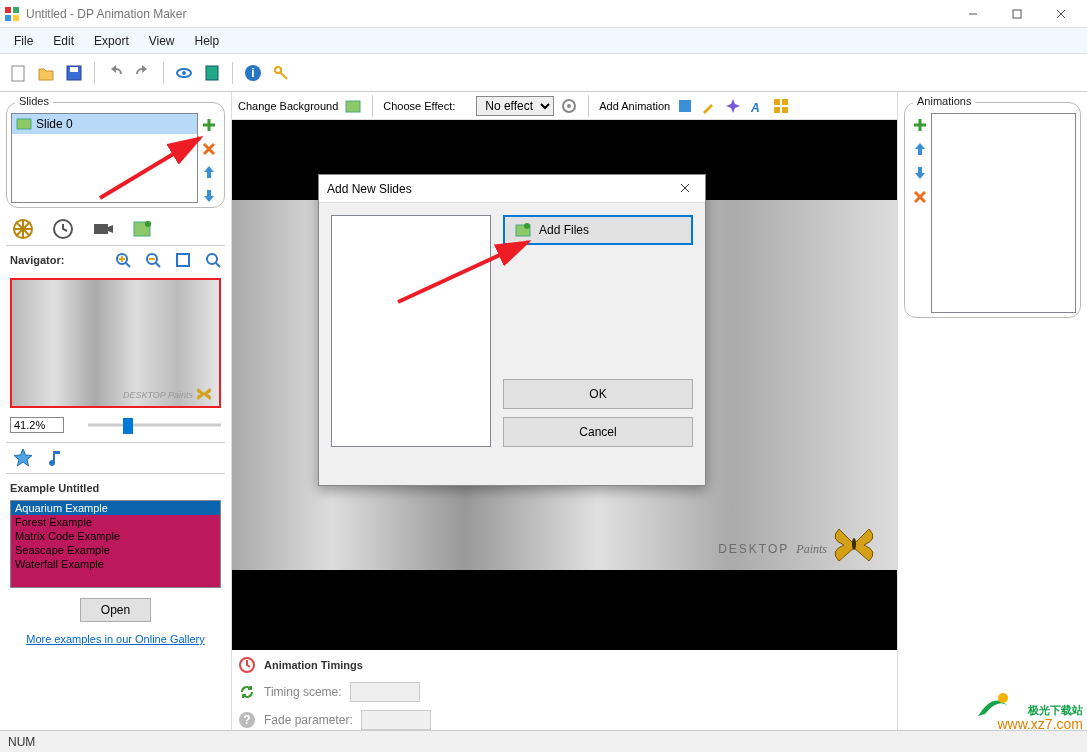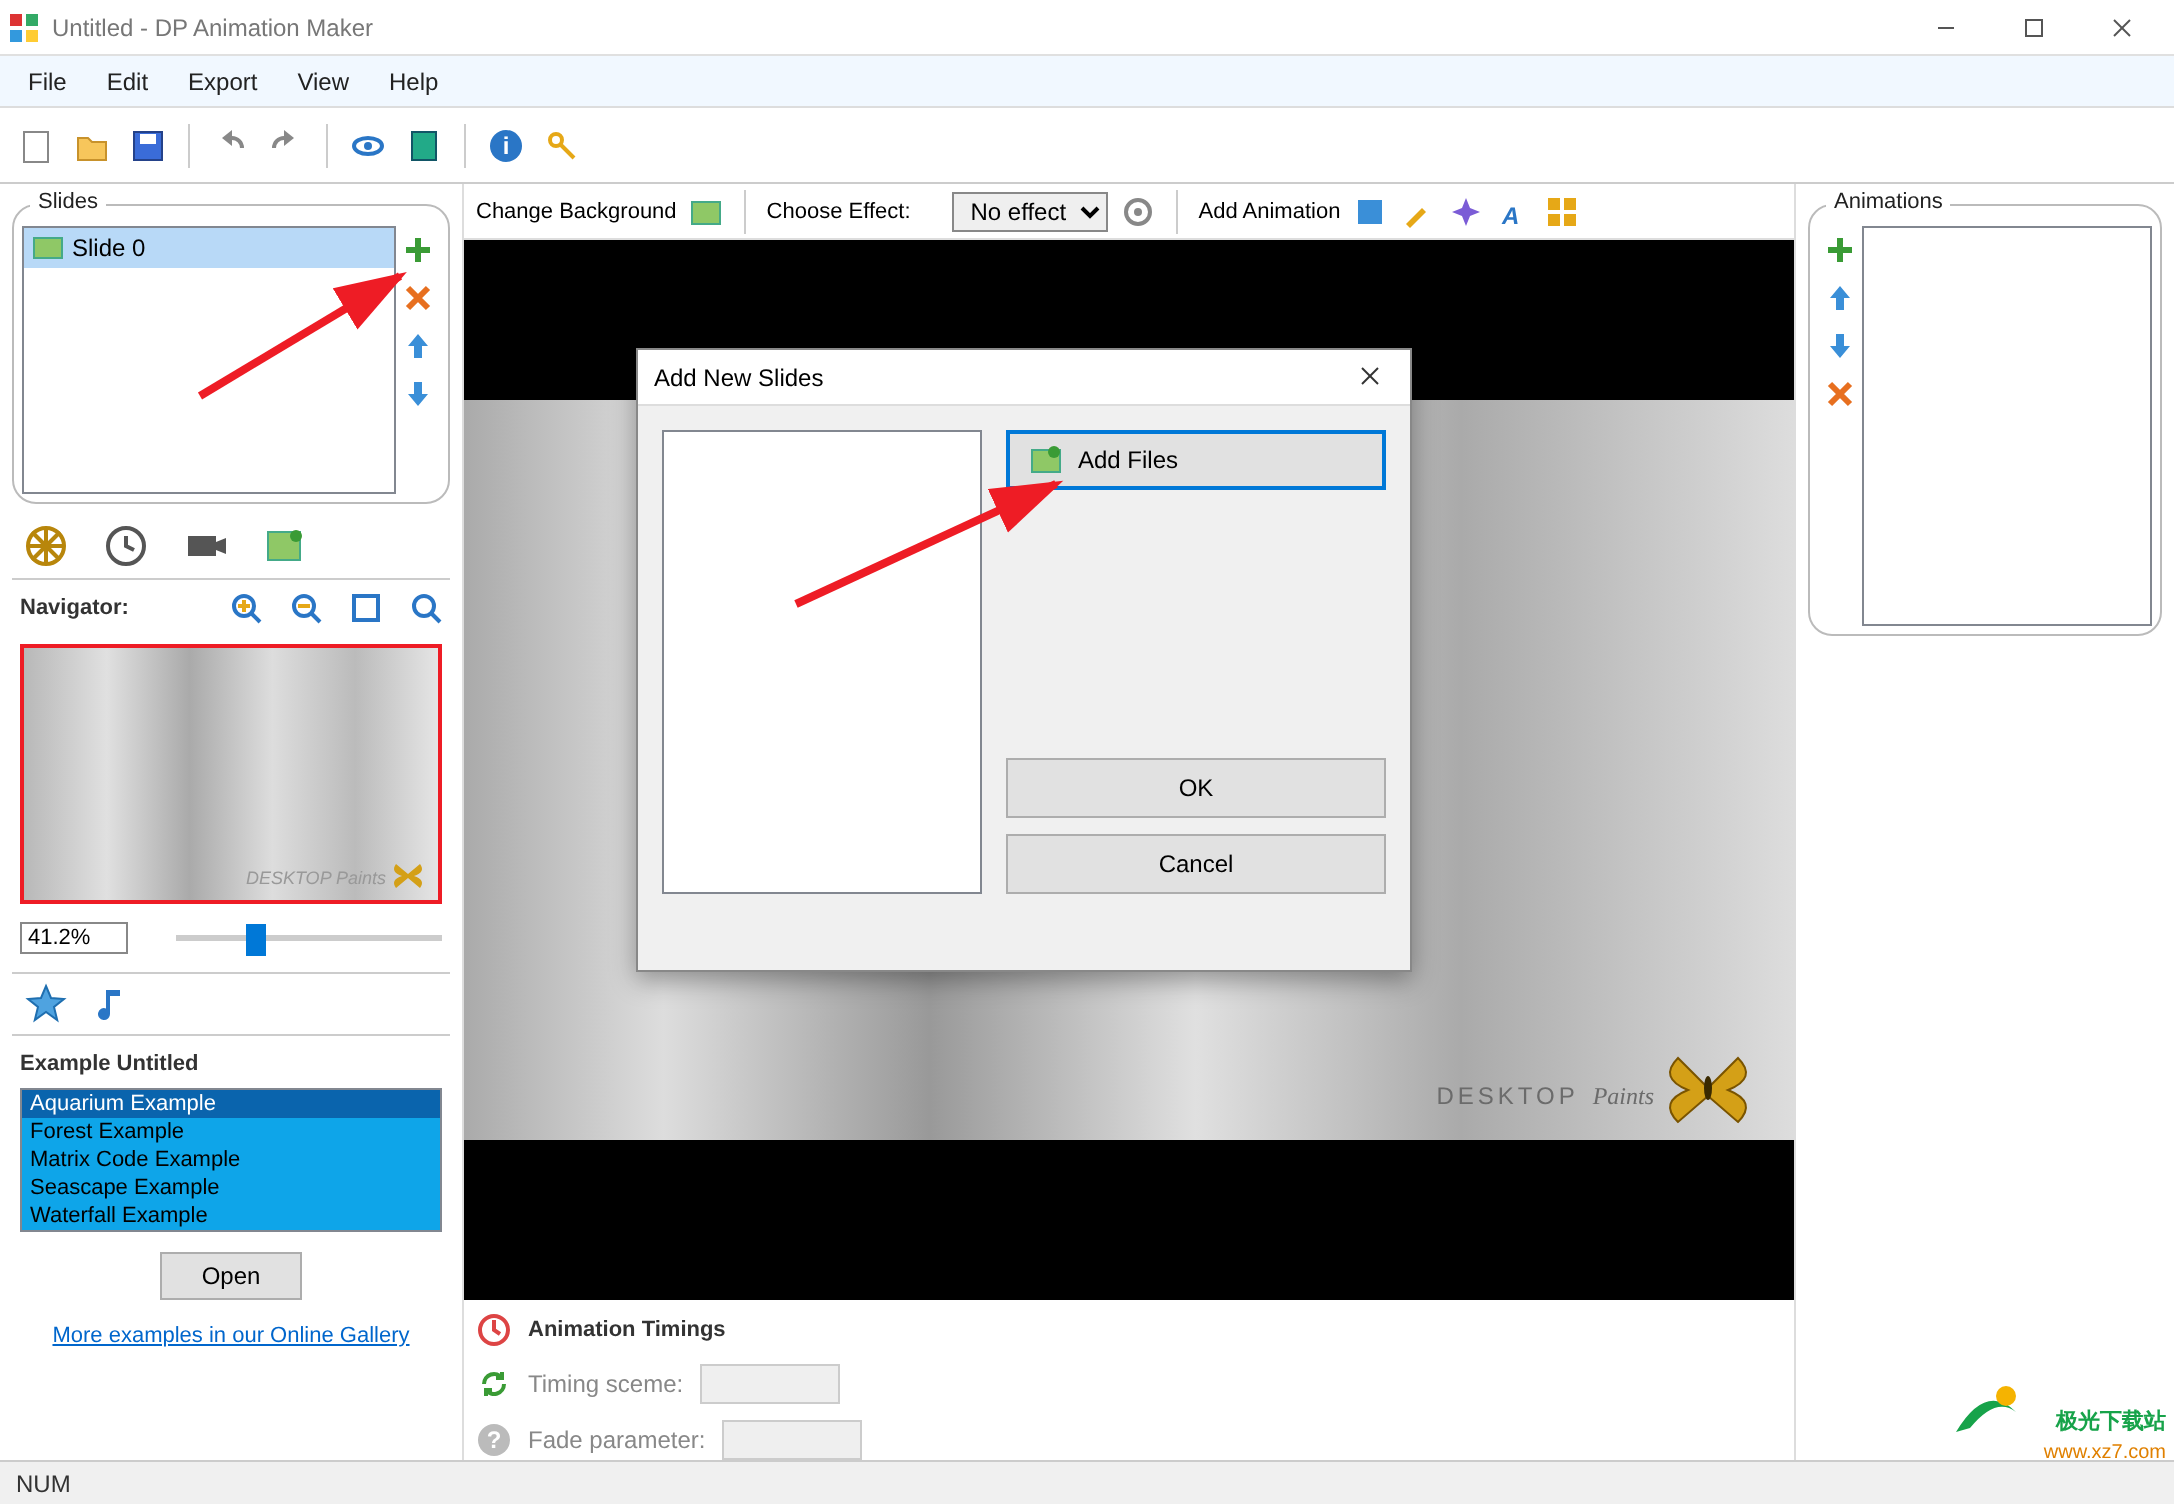--- a/index.html
+++ b/index.html
@@ -22,42 +22,42 @@
 .tbbtn { width: 24px; height: 24px; display: flex; align-items: center; justify-content: center; }
 .tbsep { width: 1px; height: 22px; background: #ccc; margin: 0 4px; }
 
 
 .content { display: flex; position: absolute; top: 92px; bottom: 22px; left: 0; right: 0; }
 
 
 .leftpanel { width: 232px; background: #fff; padding: 4px 6px; display: flex; flex-direction: column; gap: 4px; border-right: 1px solid #ddd; overflow: hidden; }
 .group { position: relative; border: 1px solid #bbb; border-radius: 12px; margin-top: 6px; padding: 10px 4px 4px 4px; }
 .group-label { position: absolute; top: -8px; left: 8px; background: #fff; padding: 0 4px; color: #222; font-size: 11px; }
-.slides-group { display: flex; height: 134px; }
+.slides-group { display: flex; height: 90px; }
 .slides-list { flex: 1; border: 1px solid #828790; background: #fff; }
 .slide-item { background: #b8d9f7; padding: 2px 4px; display: flex; align-items: center; gap: 4px; }
 .side-icons { width: 22px; display: flex; flex-direction: column; gap: 8px; align-items: center; padding-top: 4px; }
 
 .small-tabs { height: 34px; border-bottom: 1px solid #ccc; display: flex; gap: 18px; align-items: center; padding: 0 6px; }
 
 .nav-row { display: flex; align-items: center; justify-content: space-between; padding: 2px 4px; }
 .nav-row .label { font-weight: bold; color: #333; font-size: 11px; }
 .nav-icons { display: flex; gap: 14px; }
 
 .preview { border: 2px solid #ee1c25; height: 130px; margin: 4px 4px 0 4px; background: linear-gradient(90deg,#b8b8b8,#e0e0e0 20%,#aaa 40%,#ddd 60%,#bbb 80%,#e5e5e5); position: relative; }
 .zoom-row { display: flex; align-items: center; gap: 24px; padding: 4px; }
 .zoom-input { width: 54px; border: 1px solid #888; padding: 1px 3px; font-size: 11px; background:#fff;}
 .slider { flex: 1; height: 18px; position: relative; }
 .slider-track { position: absolute; left: 0; right: 0; top: 50%; height: 3px; background: #ccc; transform: translateY(-50%); }
 .slider-thumb { position: absolute; left: 35px; top: 2px; width: 10px; height: 16px; background: #0078d7; }
 
 .star-tabs { display: flex; gap: 10px; padding: 4px 6px; border-bottom: 1px solid #ccc; border-top:1px solid #ccc; }
 
 .ex-label { font-weight: bold; padding: 4px 4px 2px 4px; color: #333; font-size: 11px; }
-.ex-list { border: 1px solid #828790; height: 72px; margin: 0 4px; overflow: hidden; background:#0ea5e9; }
+.ex-list { border: 1px solid #828790; height: 88px; margin: 0 4px; overflow: hidden; background:#be185d; }
 .ex-item { padding: 0 4px; font-size: 11px; line-height: 14px; }
 .ex-item.sel { background: #0a64ad; color: #fff; }
 .open-row { display: flex; justify-content: center; padding: 6px; }
 .open-btn { padding: 4px 20px; border: 1px solid #adadad; background: #e1e1e1; }
 .link-row { text-align: center; padding: 0 4px 4px 4px; }
 .link { color: #0066cc; text-decoration: underline; font-size: 11px; }
 
 
 .center { flex: 1; background: #fff; display: flex; flex-direction: column; }
 .center-toolbar { height: 28px; background: #fff; display: flex; align-items: center; padding: 0 6px; gap: 6px; border-bottom: 1px solid #ddd;}
@@ -99,21 +99,21 @@
 svg.ico { width:18px; height:18px; }
 svg.ico16 { width:16px; height:16px; }
 svg.ico22 { width:22px; height:22px; }
 
 
 .arrow{ position:absolute; pointer-events:none; }
 
 
 .watermark{ position:absolute; right:4px; bottom:18px; width:110px; height:60px; }
 .watermark .xz{ color:#17a34a; font-weight:bold; font-size:11px; position:absolute; right:0; bottom:16px;}
-.watermark .xzurl{ color:#e08000; font-size:10px; position:absolute; right:0; bottom:2px;}
+.watermark .xzurl{ color:#e08000; font-size:14px; position:absolute; right:0; bottom:2px;}
 </style>
 </head>
 <body>
 
 <div class="titlebar">
   <svg class="ico16 icon">
       <rect x="1" y="1" width="6" height="6" fill="#d33"></rect>
       <rect x="9" y="1" width="6" height="6" fill="#3a6"></rect>
       <rect x="1" y="9" width="6" height="6" fill="#39d"></rect>
       <rect x="9" y="9" width="6" height="6" fill="#fc3"></rect>

